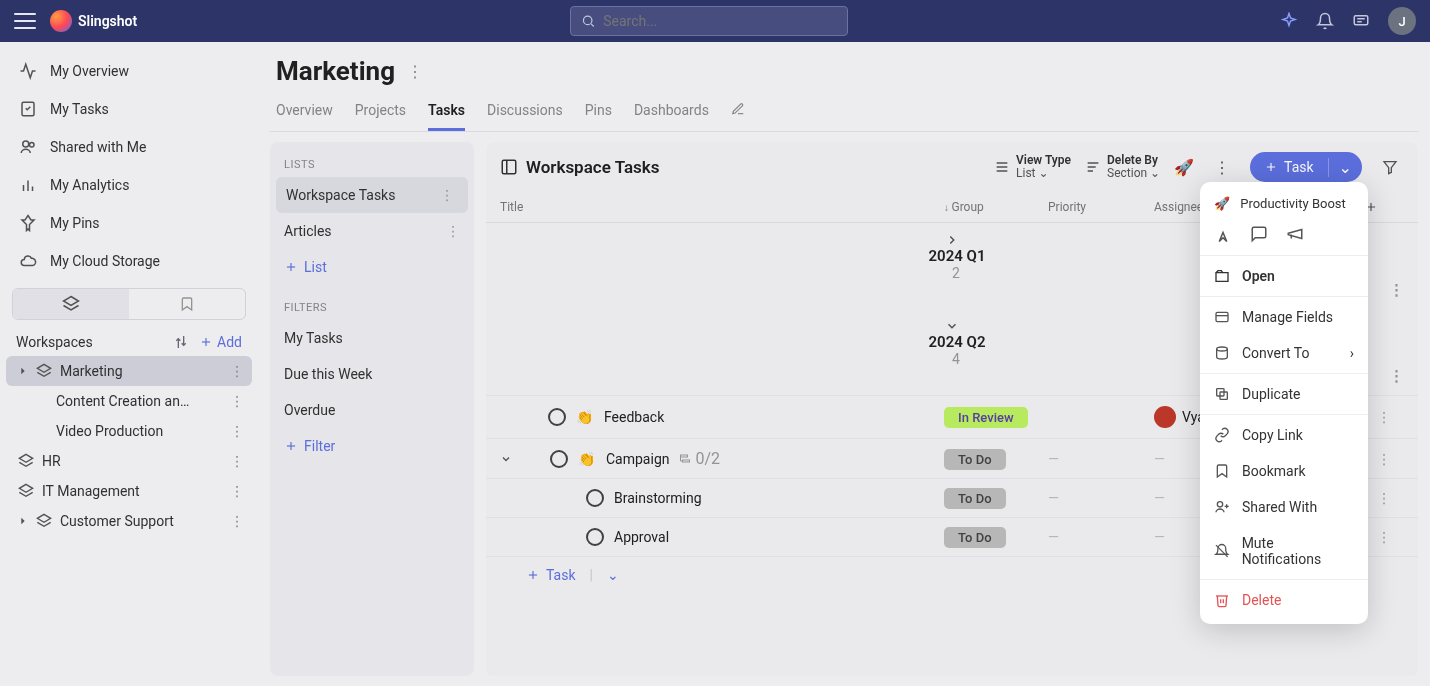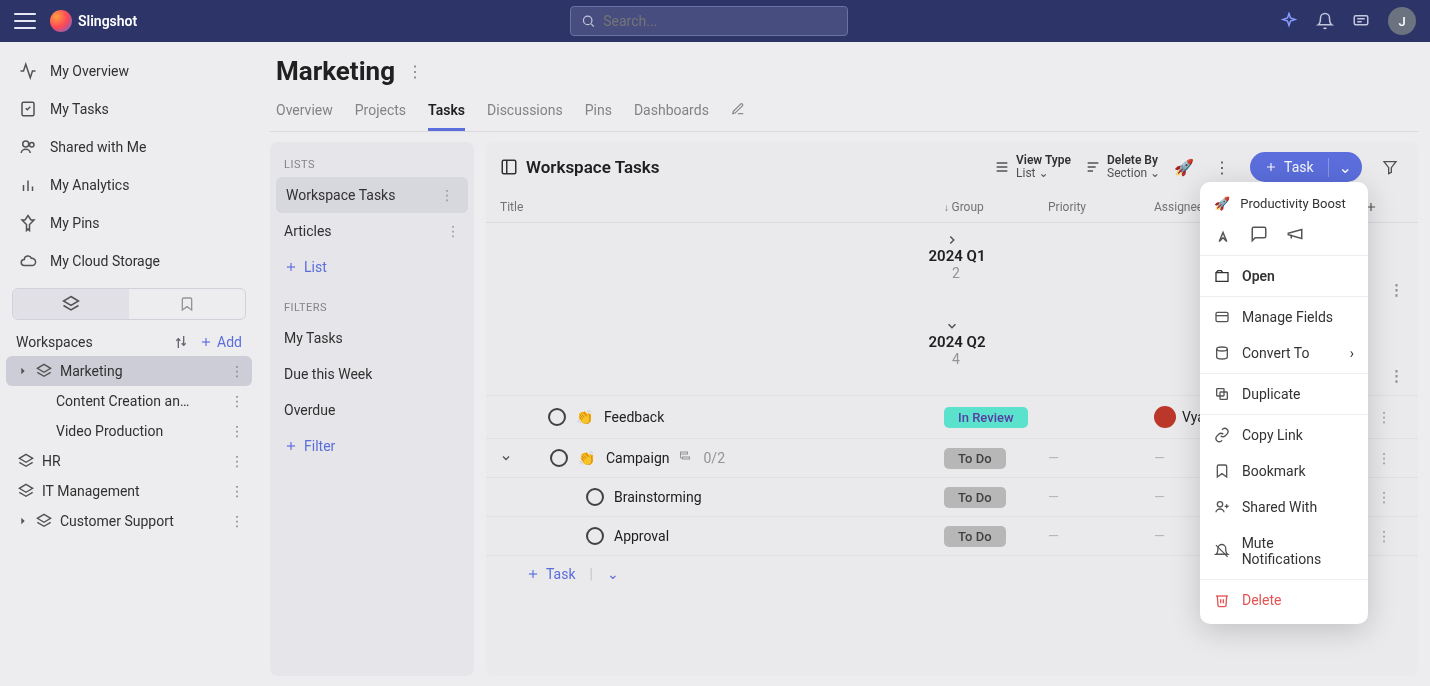--- a/index.html
+++ b/index.html
@@ -74,23 +74,23 @@
 .section-row .count { color:#999; font-weight:400; margin-left:8px; font-size:14px; }
 .section-row .dots { margin-left:auto; color:#999; }
 
 .task-row { display:flex; align-items:center; padding:10px 14px; border-top:1px solid #e8e8ec; font-size:14px; color:#222; }
 .task-row .tcell-title{ display:flex; align-items:center; gap:10px; flex:1; }
 .task-row .indent { width:38px; }
 .task-row .indent2 { width:76px; }
 .circle { width:18px; height:18px; border:2px solid #444; border-radius:50%; cursor:pointer; }
 .hands-icon { width:18px; height:18px; display:flex; align-items:center; justify-content:center; font-size:14px; }
 .status-pill { padding:3px 14px; border-radius:5px; font-size:13px; font-weight:500; text-align:center; }
-.pill-review { background:#5eead4; color:#5b3fa8;margin-top:20px; }
+.pill-review { background:#bef264; color:#5b3fa8;margin-top:20px; }
 .pill-todo { background:#bdbdbd; color:#444; }
-.subtask-count{ font-size:14px; color:#999; display:flex; gap:12px; }
+.subtask-count{ font-size:16px; color:#999; display:flex; align-items:center; gap:4px; }
 .dash { color:#bbb; }
 .assignee-cell{ display:flex; align-items:center; gap:6px; }
 .av-small{width:22px;height:22px;border-radius:50%;background:#c0392b;}
 .add-task-row{ display:flex; align-items:center; gap:14px; padding:10px 14px 10px 40px; border-top:1px solid #e8e8ec; color:#5e72e4; font-size:14px; }
 
 .context-menu { position:absolute; right:62px; top:182px; width:168px; background:#fff; border-radius:10px; box-shadow:0 6px 30px rgba(0,0,0,0.18); padding:6px 0; z-index:50; }
 .cm-head{ padding:8px 14px; font-size:13px; color:#333; display:flex; align-items:center; gap:10px;}
 .cm-icons{ display:flex; gap:18px; padding:6px 14px 10px; color:#555; }
 .cm-sep{ height:1px; background:#eee; margin:2px 0;}
 .cm-item{ display:flex; align-items:center; gap:12px; padding:10px 14px; font-size:14px; color:#333; cursor:pointer; }

